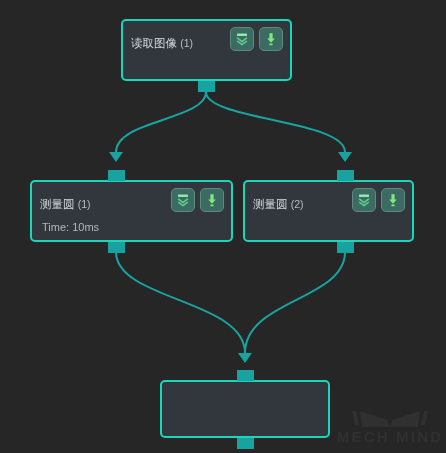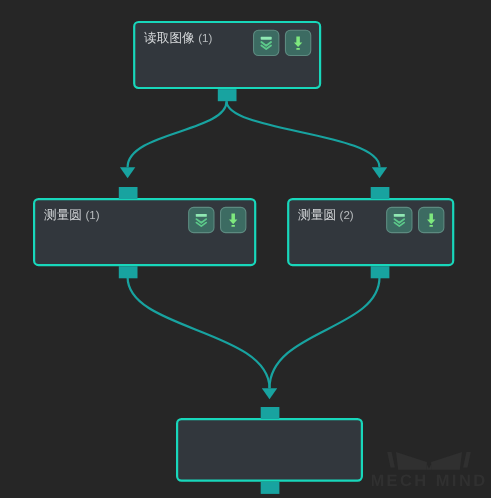--- a/index.html
+++ b/index.html
@@ -28,21 +28,21 @@
   .node {
     position: absolute;
     box-sizing: border-box;
     background: #32373d;
     border: 2px solid #18d7bb;
     border-radius: 5px;
     z-index: 3;
   }
   .node-head {
     display: flex;
-    align-items: flex-start;
+    align-items: flex-end;
     justify-content: space-between;
     padding: 6px 7px 0 8px;
     height: 30px;
     box-sizing: border-box;
   }
   .node-title {
     color: #d6d9db;
     font-size: 11.5px;
     white-space: nowrap;
     letter-spacing: 0px;
@@ -172,26 +172,27 @@
           <span>
             <svg width="16" height="16" viewBox="0 0 16 16">
               <path d="M8 2.2 L8 8.6" stroke="#7ee87e" stroke-width="3.2" stroke-linecap="butt"></path>
               <path d="M4.2 7.6 L8 11.8 L11.8 7.6 Z" fill="#7ee87e"></path>
               <rect x="6.4" y="12.6" width="3.2" height="1.6" rx="0.5" fill="#7ee87e"></rect>
             </svg>
           </span>
         </div>
       </div>
     </div>
+    <div class="node-time">Time: 10ms</div>
   </div>
   <div class="port port-out" style="left:108px; top:242px;"></div>
 
   <div class="arrowhead" style="left:338px; top:152px;"></div>
   <div class="port port-in" style="left:337px; top:170px;"></div>
-  <div class="node" style="left:261px; top:180px; width:152px; height:62px;">
+  <div class="node" style="left:243px; top:180px; width:171px; height:62px;">
     <div class="node-head">
       <div class="node-title"><span>测量圆</span> <span class="idx">(2)</span></div>
       <div class="node-btns">
         <div class="nbtn">
           <span>
             <svg width="16" height="16" viewBox="0 0 16 16">
               <rect x="3" y="2.5" width="10" height="2.6" rx="0.6" fill="#8fe8b3"></rect>
               <path d="M3.6 7.2 L8 10.6 L12.4 7.2" fill="none" stroke="#5cc98a" stroke-width="1.7" stroke-linecap="round" stroke-linejoin="round"></path>
               <path d="M3.6 10.4 L8 13.6 L12.4 10.4" fill="none" stroke="#5cc98a" stroke-width="1.6" stroke-linecap="round" stroke-linejoin="round"></path>
             </svg>

